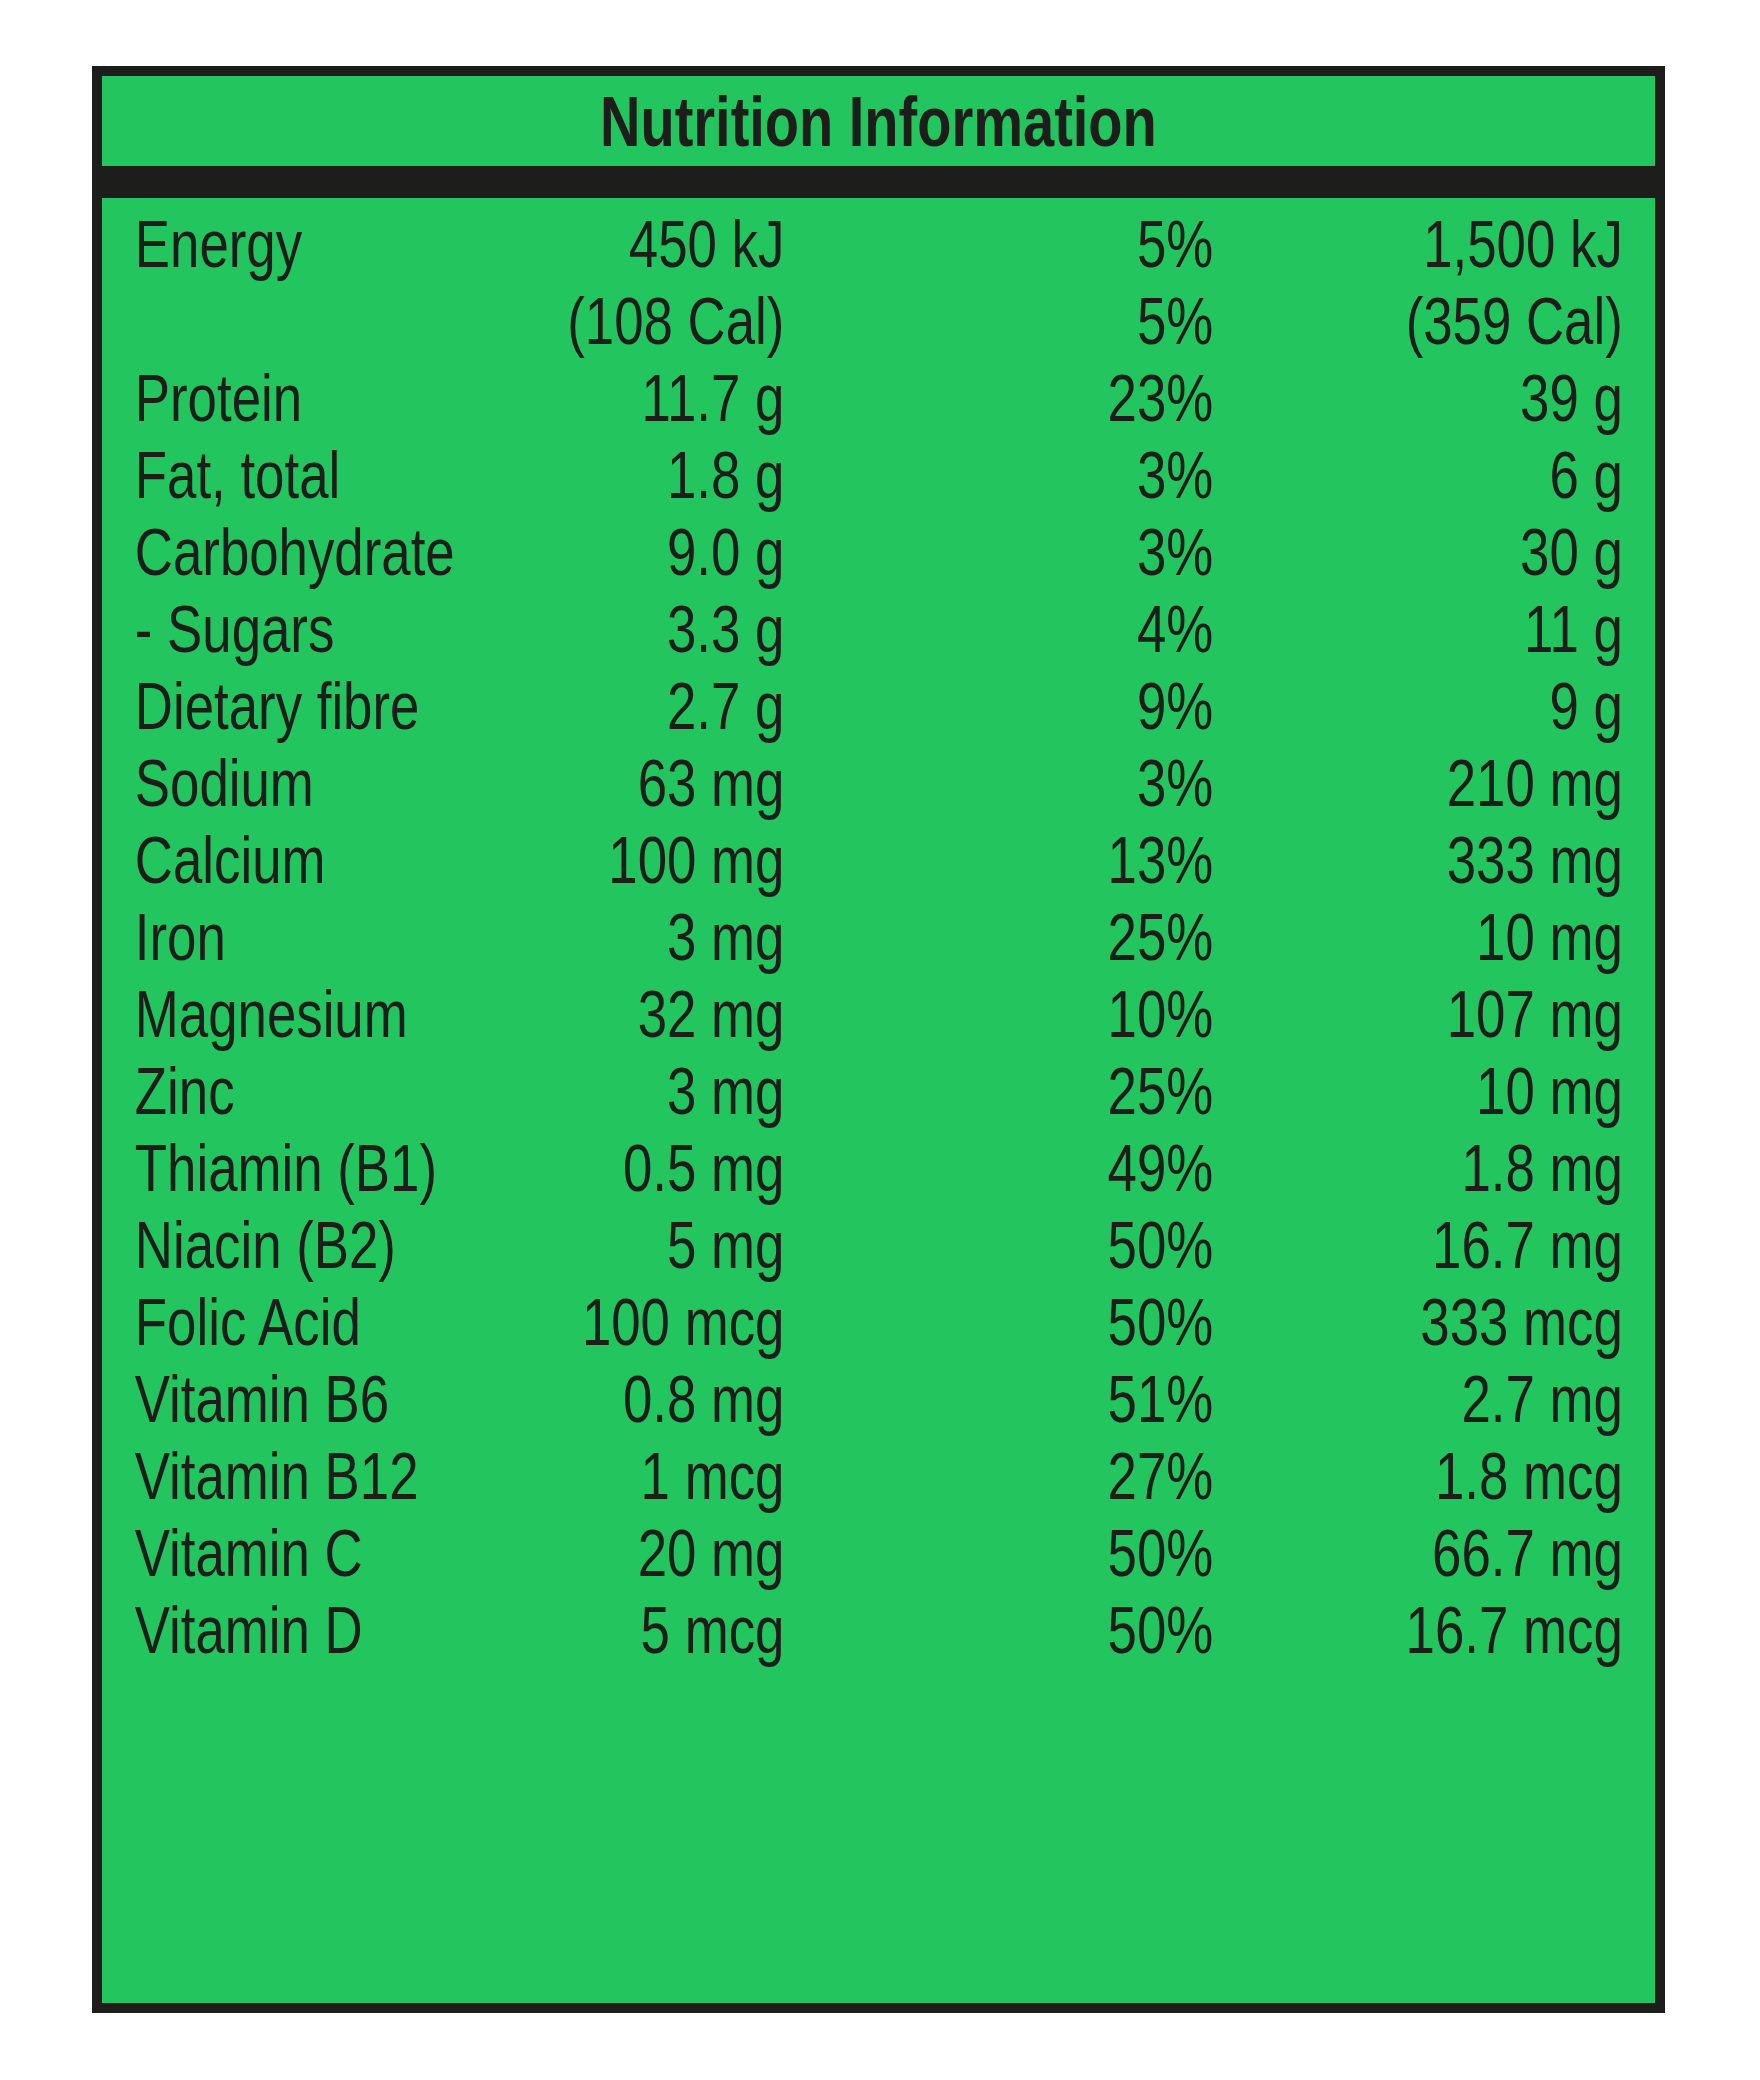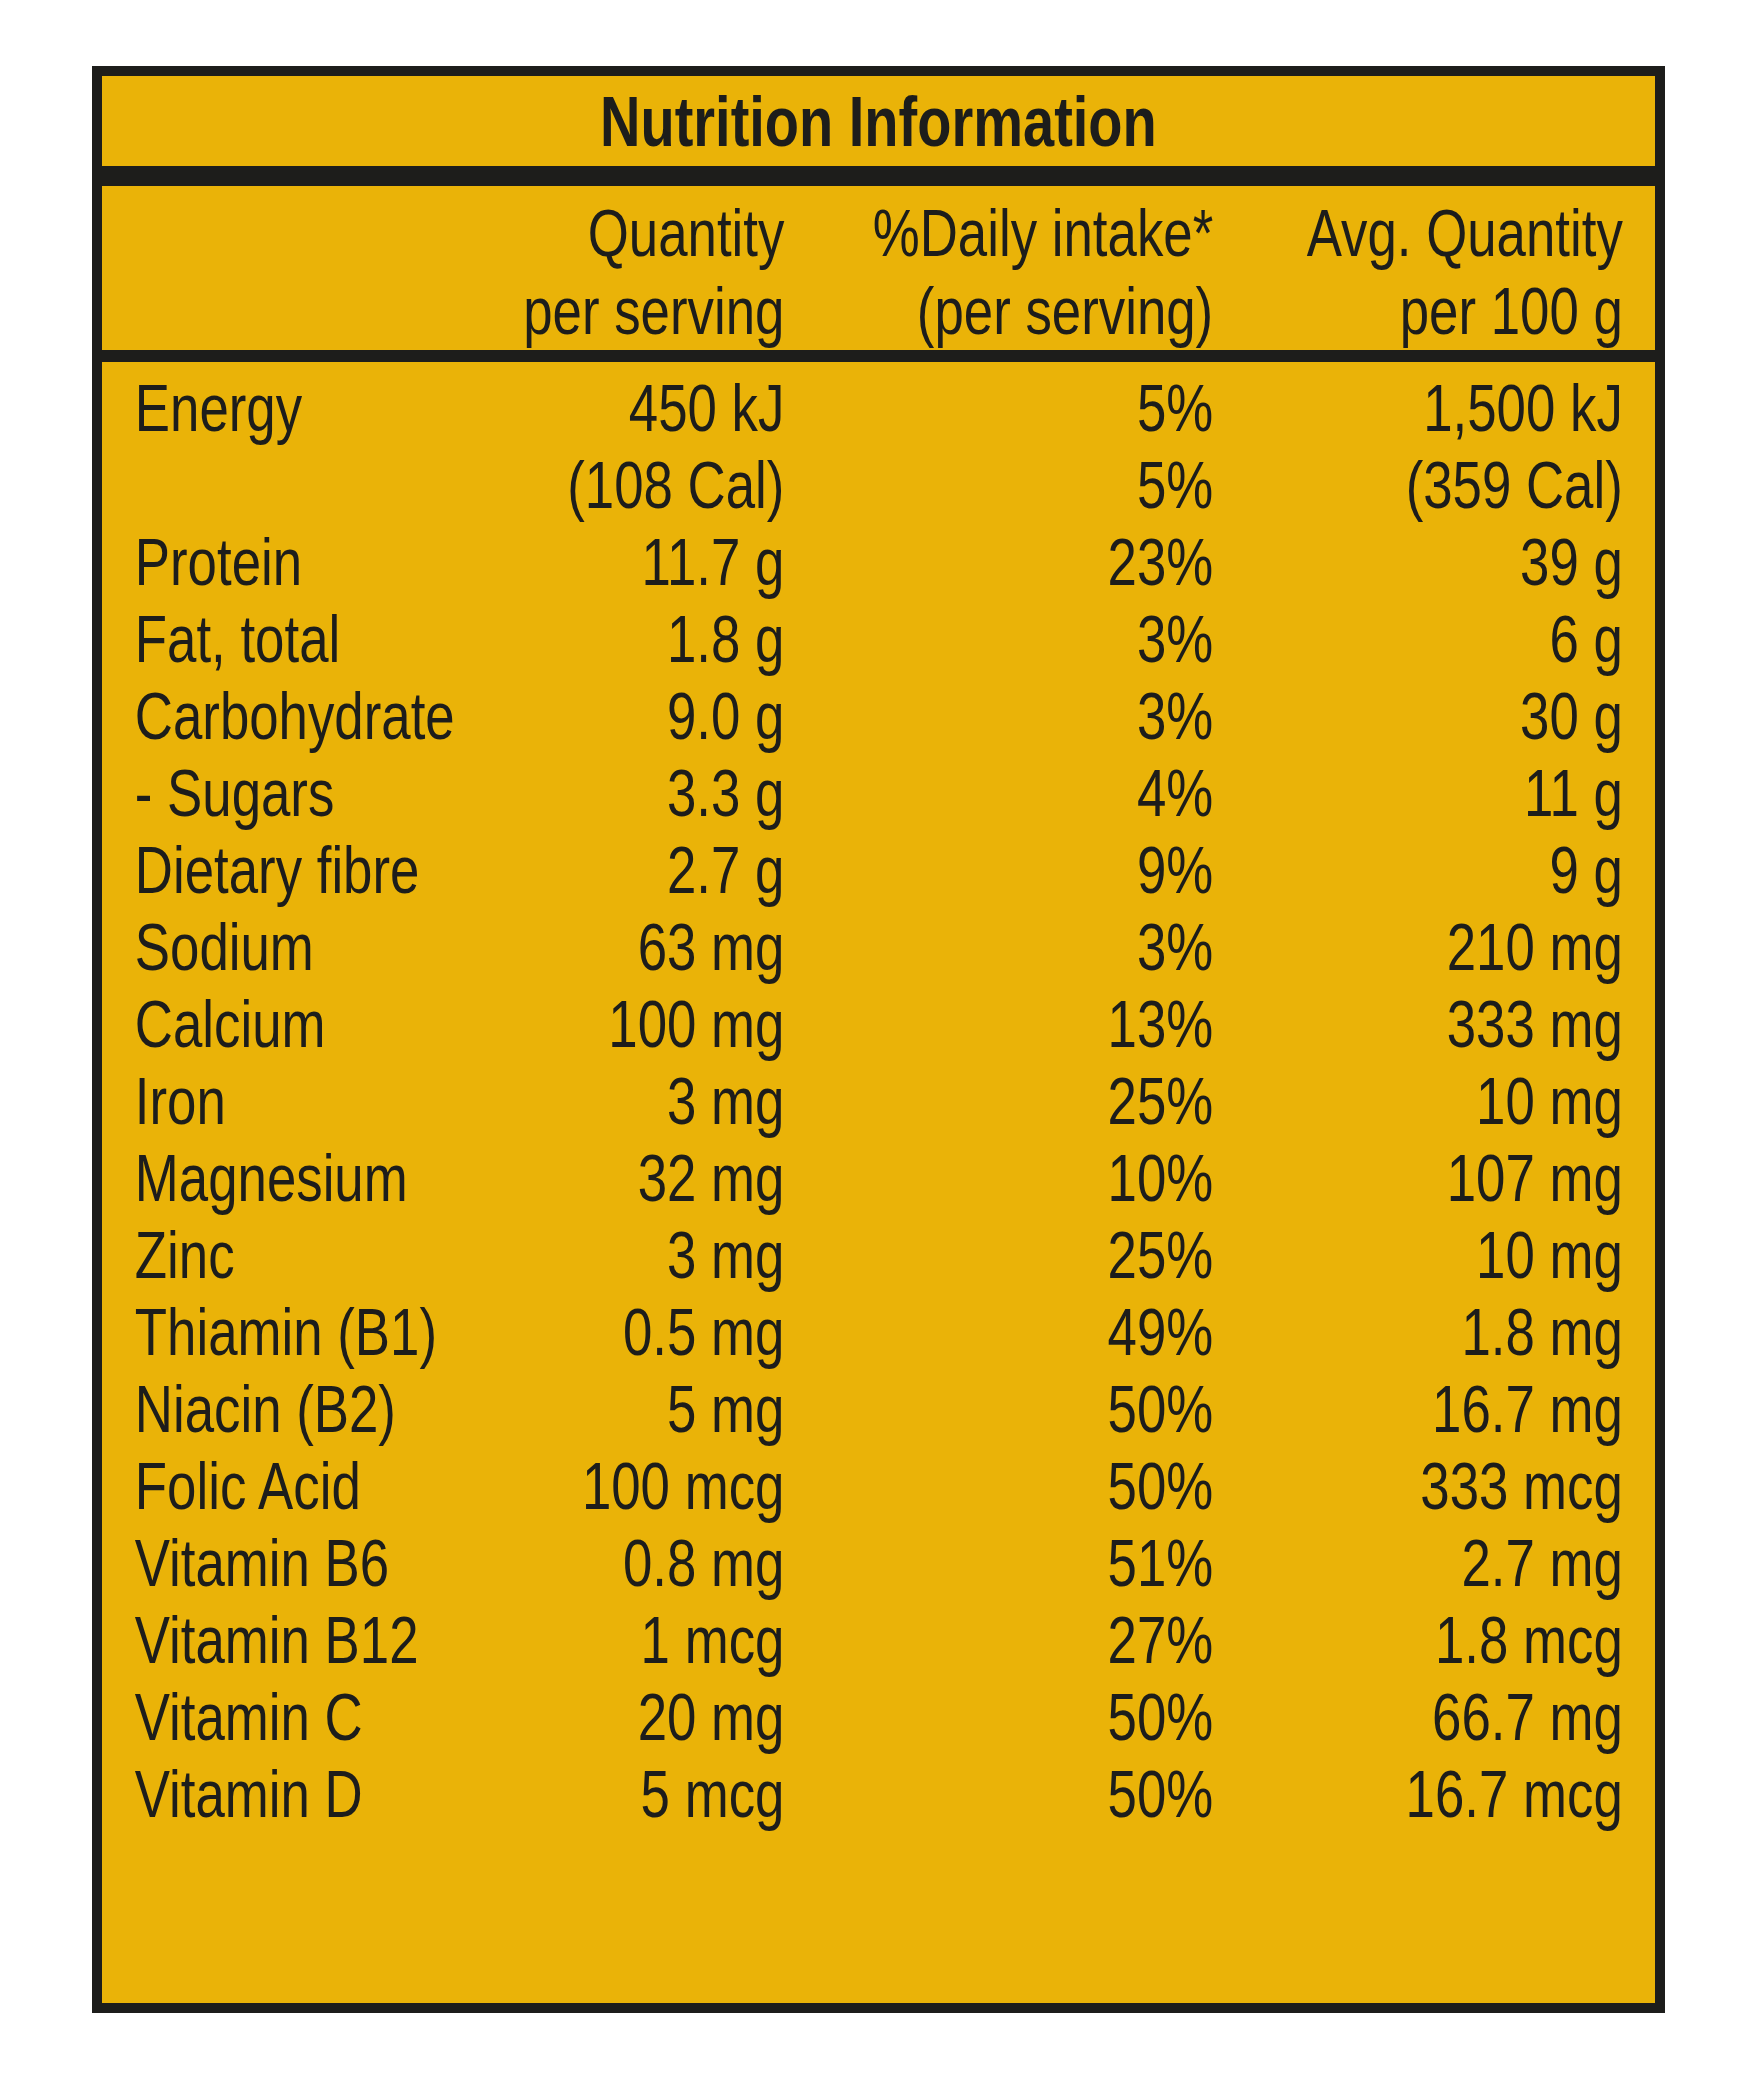--- a/index.html
+++ b/index.html
@@ -16,21 +16,21 @@
     overflow: hidden;
   }
   .panel {
     position: absolute;
     left: 92px;
     top: 66px;
     width: 1573px;
     height: 1947px;
     border: 10px solid #1d1d1b;
     box-sizing: border-box;
-    background: #eab308;
+    background: #22c55e;
   }
   
   .rule {
     height: 10px;
     background: #1d1d1b;
     width: 100%;
   }
   .rule.thick { height: 12px; }
 
   
@@ -96,34 +96,20 @@
     <div class="squeeze">
       <div>Nutrition Information</div>
     </div>
   </div>
 
   <div class="rule"></div>
 
 
   <div class="rule"></div>
 
-  <div class="sec-header">
-    <div class="squeeze">
-      <div class="grid4">
-        <div class="cell-l"></div>
-        <div class="cell-r">Quantity</div>
-        <div class="cell-r">%Daily intake*</div>
-        <div class="cell-r">Avg. Quantity</div>
-        <div class="cell-l"></div>
-        <div class="cell-r">per serving</div>
-        <div class="cell-r">(per serving)</div>
-        <div class="cell-r">per 100 g</div>
-      </div>
-    </div>
-  </div>
 
   <div class="rule thick"></div>
 
   <div class="sec-rows">
     <div class="squeeze">
       <div>
   <div class="grid4 row">
     <div class="cell-l">Energy</div>
     <div class="cell-r">450 kJ</div>
     <div class="cell-r">5%</div>

